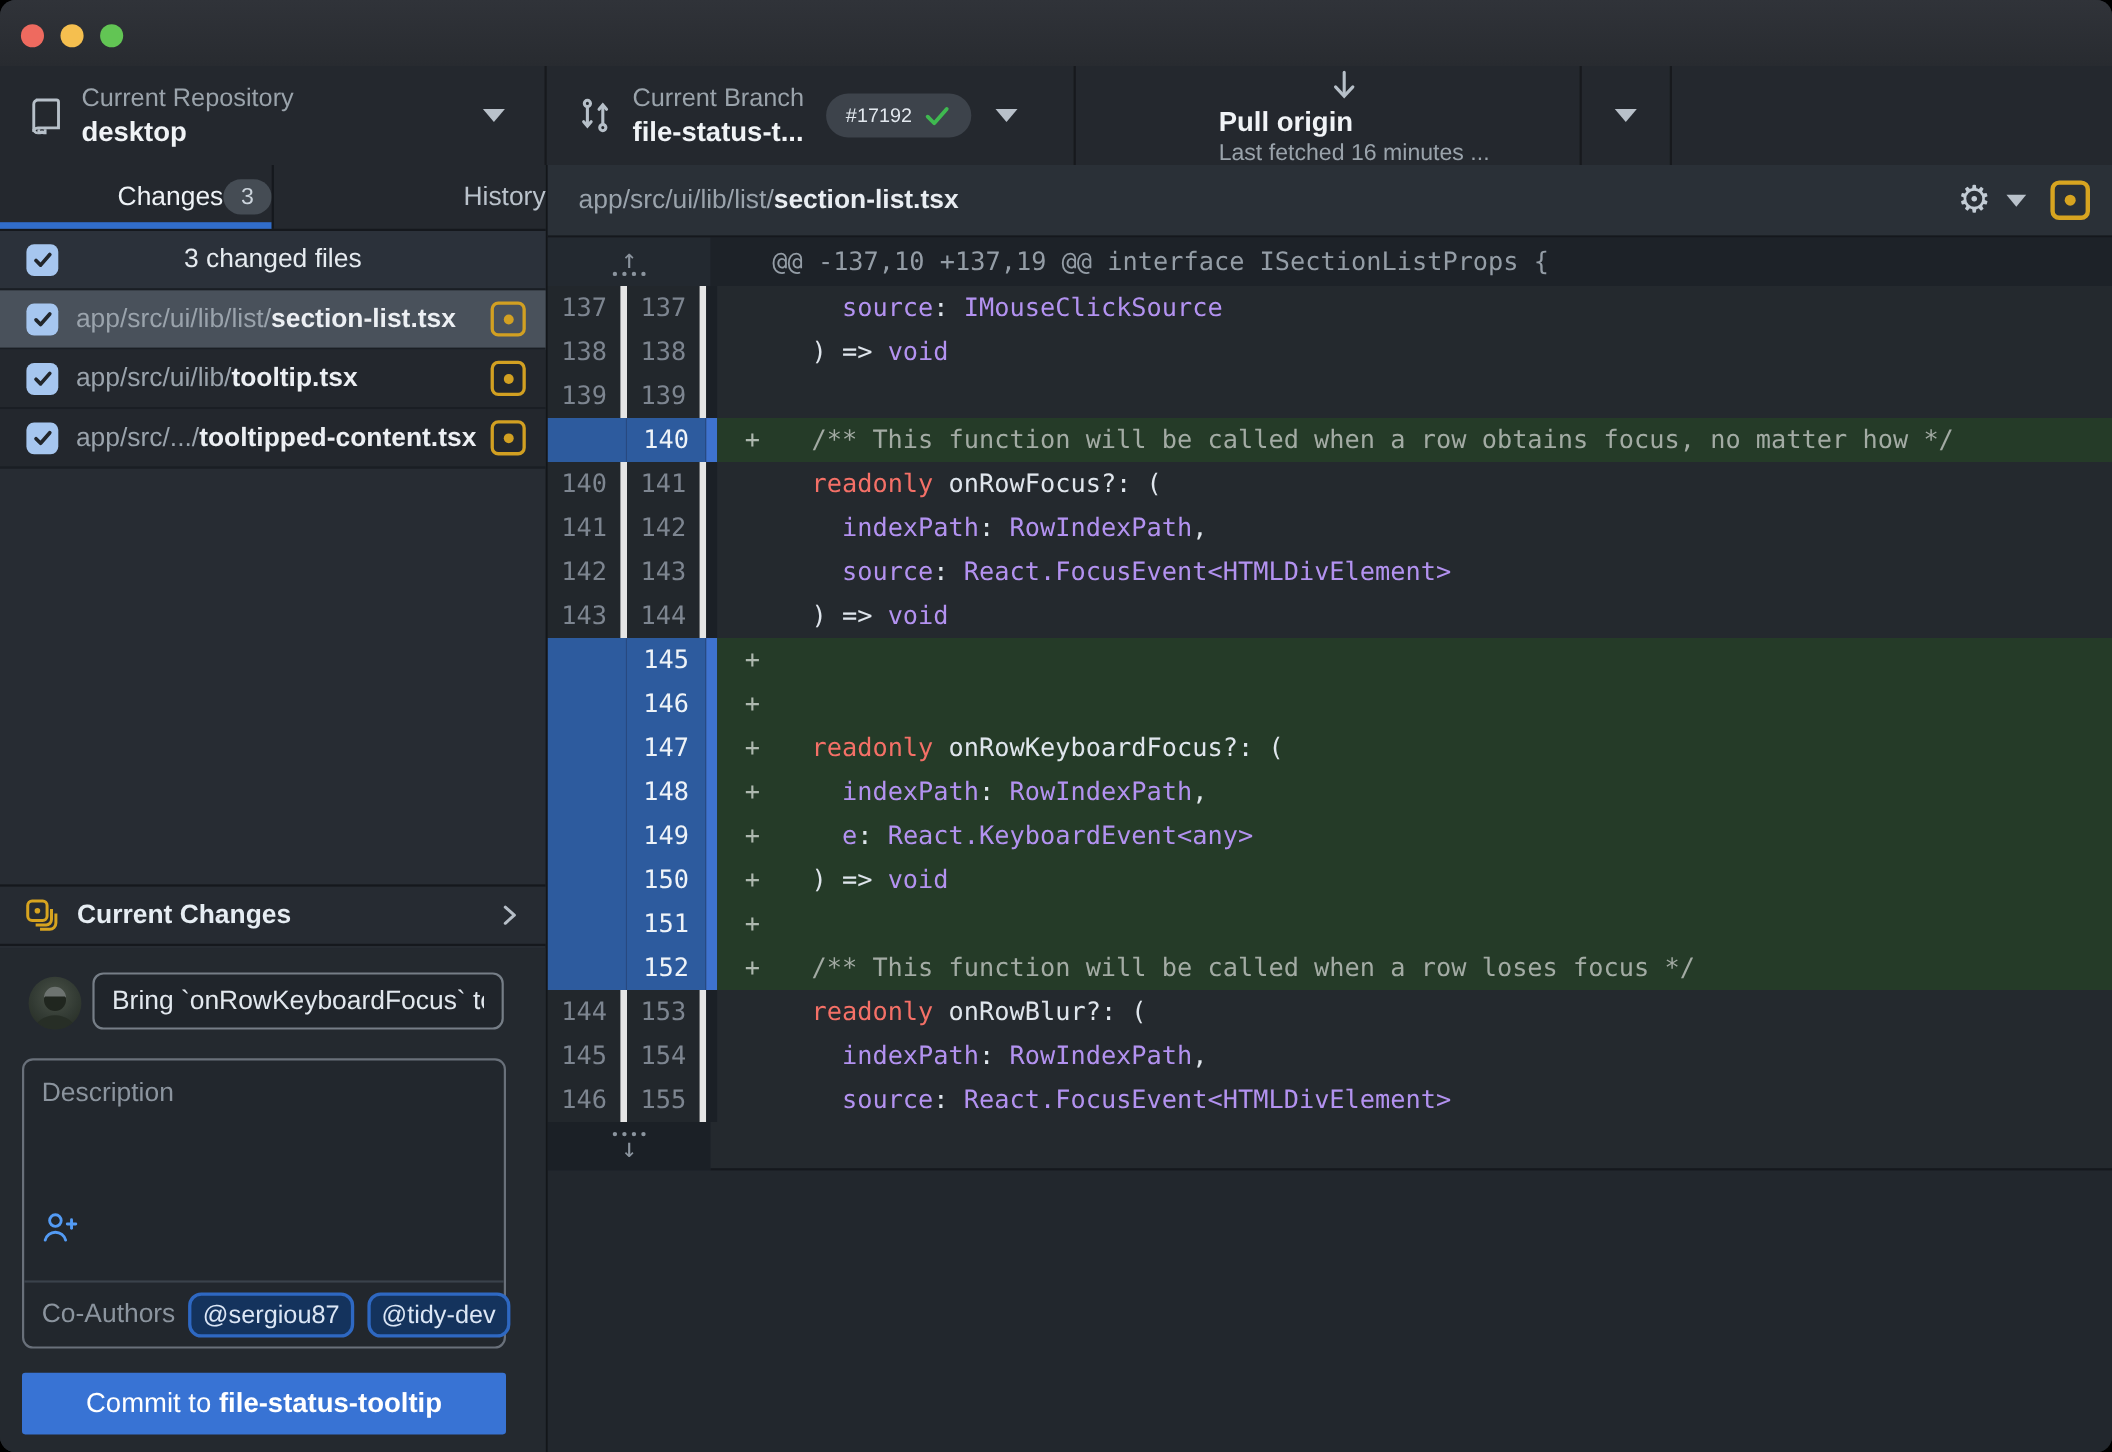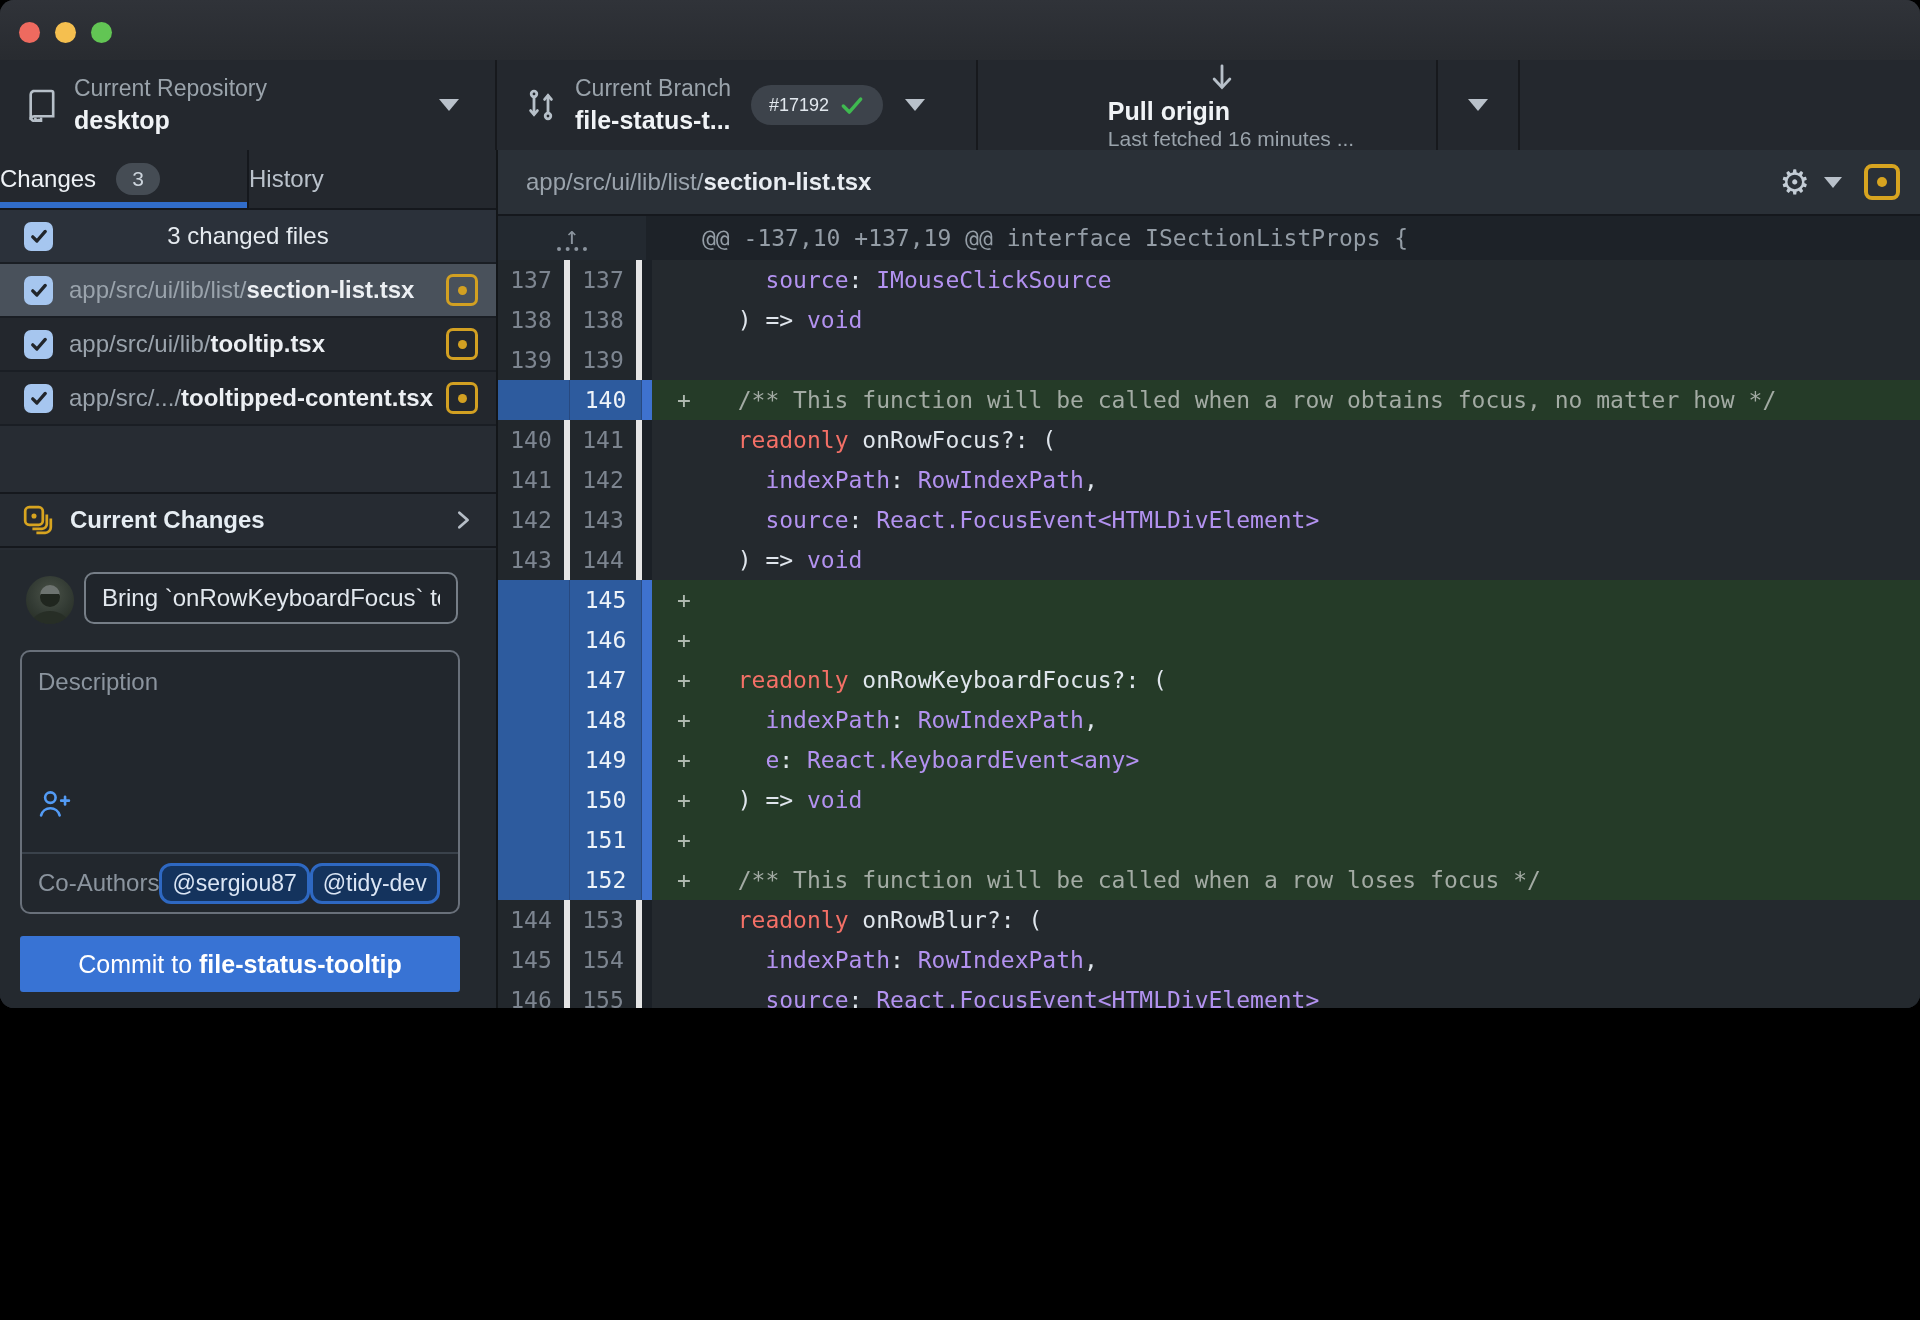--- a/index.html
+++ b/index.html
@@ -1,17 +1,17 @@
 <!DOCTYPE html>
 <html><head>
 <meta charset="utf-8">
 <style>
   html,body{margin:0;padding:0;background:#000;}
   body{width:1920px;height:1320px;font-family:"Liberation Sans",sans-serif;-webkit-font-smoothing:antialiased;}
-  #window{position:absolute;inset:0;width:1920px;height:1008px;border-radius:14px;overflow:hidden;background:#24292e;}
+  #window{position:absolute;inset:0;width:1920px;height:1320px;border-radius:14px;overflow:hidden;background:#24292e;}
 
   
   #titlebar{position:absolute;left:0;top:0;width:100%;height:60px;background:linear-gradient(#303339,#282b30);}
   .traffic{position:absolute;top:22px;width:21px;height:21px;border-radius:50%;}
   #tl-red{left:19px;background:#ee6a5f;}
   #tl-yellow{left:55px;background:#f5bf4f;}
   #tl-green{left:91px;background:#62c554;}
 
   
   #toolbar{position:absolute;left:0;top:60px;width:100%;height:90px;background:#24282e;}
@@ -28,21 +28,21 @@
   .caret{width:0;height:0;border-left:10px solid transparent;border-right:10px solid transparent;border-top:12px solid #b9c1ca;flex:0 0 auto;}
   #tb-repo .caret{margin-left:auto;margin-right:36px;}
   #tb-branch .caret{margin-left:22px;margin-right:30px;}
   .pill{background:#3d434b;border-radius:20px;display:flex;align-items:center;color:#e2e8ee;}
   #branch-badge{height:40px;padding:0 18px;font-size:18px;margin-left:20px;gap:10px;}
   #pull-badge{height:32px;padding:0 14px;font-size:22px;margin-left:auto;margin-right:26px;gap:6px;background:#41474f;color:#ccd4dc;}
 
   
   #sidebar{position:absolute;left:0;top:150px;width:496px;bottom:0;background:#272c33;border-right:2px solid #131619;box-sizing:content-box;}
   #tabs{position:absolute;left:0;top:0;width:100%;height:60px;display:flex;background:#24282e;border-bottom:2px solid #15181d;box-sizing:border-box;}
-  .tab{flex:1;display:flex;align-items:center;justify-content:flex-start;gap:20px;font-size:24px;color:#bac2cb;position:relative;}
+  .tab{flex:1;display:flex;align-items:center;justify-content:flex-end;gap:0;font-size:24px;color:#bac2cb;position:relative;}
   .tab.active{color:#eef2f6;}
   .tab.active::after{content:"";position:absolute;left:0;right:0;bottom:0;height:6px;background:#316dca;}
   .tab + .tab{border-left:2px solid #15181d;}
   .tab-badge{background:#454c54;color:#ccd4dc;font-size:21px;min-width:32px;height:32px;border-radius:16px;display:flex;align-items:center;justify-content:center;padding:0 6px;}
   #list-header{position:absolute;left:0;top:60px;width:100%;height:54px;background:#2b313a;display:flex;align-items:center;border-bottom:2px solid #1a1e24;box-sizing:border-box;}
   #list-header .hdr-label{position:absolute;left:0;right:0;text-align:center;font-size:24px;color:#e6ebf0;}
   .checkbox{width:29px;height:29px;border-radius:7px;background:#a6c6ef;margin-left:24px;display:flex;align-items:center;justify-content:center;flex:0 0 auto;position:relative;z-index:2;}
   #file-list{position:absolute;left:0;top:114px;width:100%;}
   .file-row{height:54px;display:flex;align-items:center;background:#23272d;border-bottom:2px solid #1a1e24;box-sizing:border-box;position:relative;}
   .file-row.selected{background:#49515b;}
@@ -56,21 +56,21 @@
   #stash-row .chev{margin-left:auto;margin-right:22px;color:#b6bec7;}
 
   
   #commit-form{position:absolute;left:0;bottom:0;width:100%;height:458px;background:#24292f;}
   #avatar{position:absolute;left:26px;top:26px;width:48px;height:48px;border-radius:50%;background:radial-gradient(circle at 50% 38%,#4a5248 0%,#323a33 55%,#23291f 100%);overflow:hidden;}
   #summary-input{position:absolute;left:84px;top:22px;width:374px;height:52px;background:#20252b;border:2px solid #767e87;border-radius:10px;color:#e2e8ee;font-size:24px;padding:0 16px;box-sizing:border-box;font-family:"Liberation Sans",sans-serif;outline:none;}
   #desc-box{position:absolute;left:20px;top:100px;width:440px;height:264px;border:2px solid #69707a;border-radius:10px;box-sizing:border-box;display:flex;flex-direction:column;background:#22272d;}
   #desc-input{flex:1;background:transparent;border:none;outline:none;resize:none;color:#e2e8ee;font-size:24px;padding:16px;font-family:"Liberation Sans",sans-serif;}
   #desc-input::placeholder{color:#8b949e;}
   #coauthor-toggle{color:#539bf5;margin:0 0 10px 16px;width:34px;height:30px;}
-  #coauthor-row{border-top:2px solid #3a424b;height:58px;display:flex;align-items:center;padding:0 12px 0 16px;margin-top:24px;}
+  #coauthor-row{border-top:2px solid #3a424b;height:58px;display:flex;align-items:center;padding:0 12px 0 16px;gap:12px;margin-top:24px;}
   #coauthor-label{font-size:24px;color:#8b949e;flex:0 0 auto;}
   .coauthor-pill{background:#14335d;border:3px solid #2e68c2;border-radius:12px;color:#dbe6f5;font-size:23px;padding:4px 10px;white-space:nowrap;}
   #commit-btn{position:absolute;left:20px;bottom:16px;width:440px;height:56px;background:#3873d4;border:none;border-radius:3px;color:#fff;font-size:25px;font-family:"Liberation Sans",sans-serif;cursor:pointer;}
   #commit-btn b{font-weight:700;}
 
   
   #diff{position:absolute;left:498px;top:150px;right:0;bottom:0;background:#22272d;}
   #diff-header{position:absolute;left:0;top:0;right:0;height:66px;background:#2a3037;border-bottom:2px solid #15181d;display:flex;align-items:center;box-sizing:border-box;}
   #diff-path{margin-left:28px;font-size:24px;color:#9aa3ac;white-space:nowrap;}
   #diff-path .fname{color:#e9edf2;font-weight:700;}

